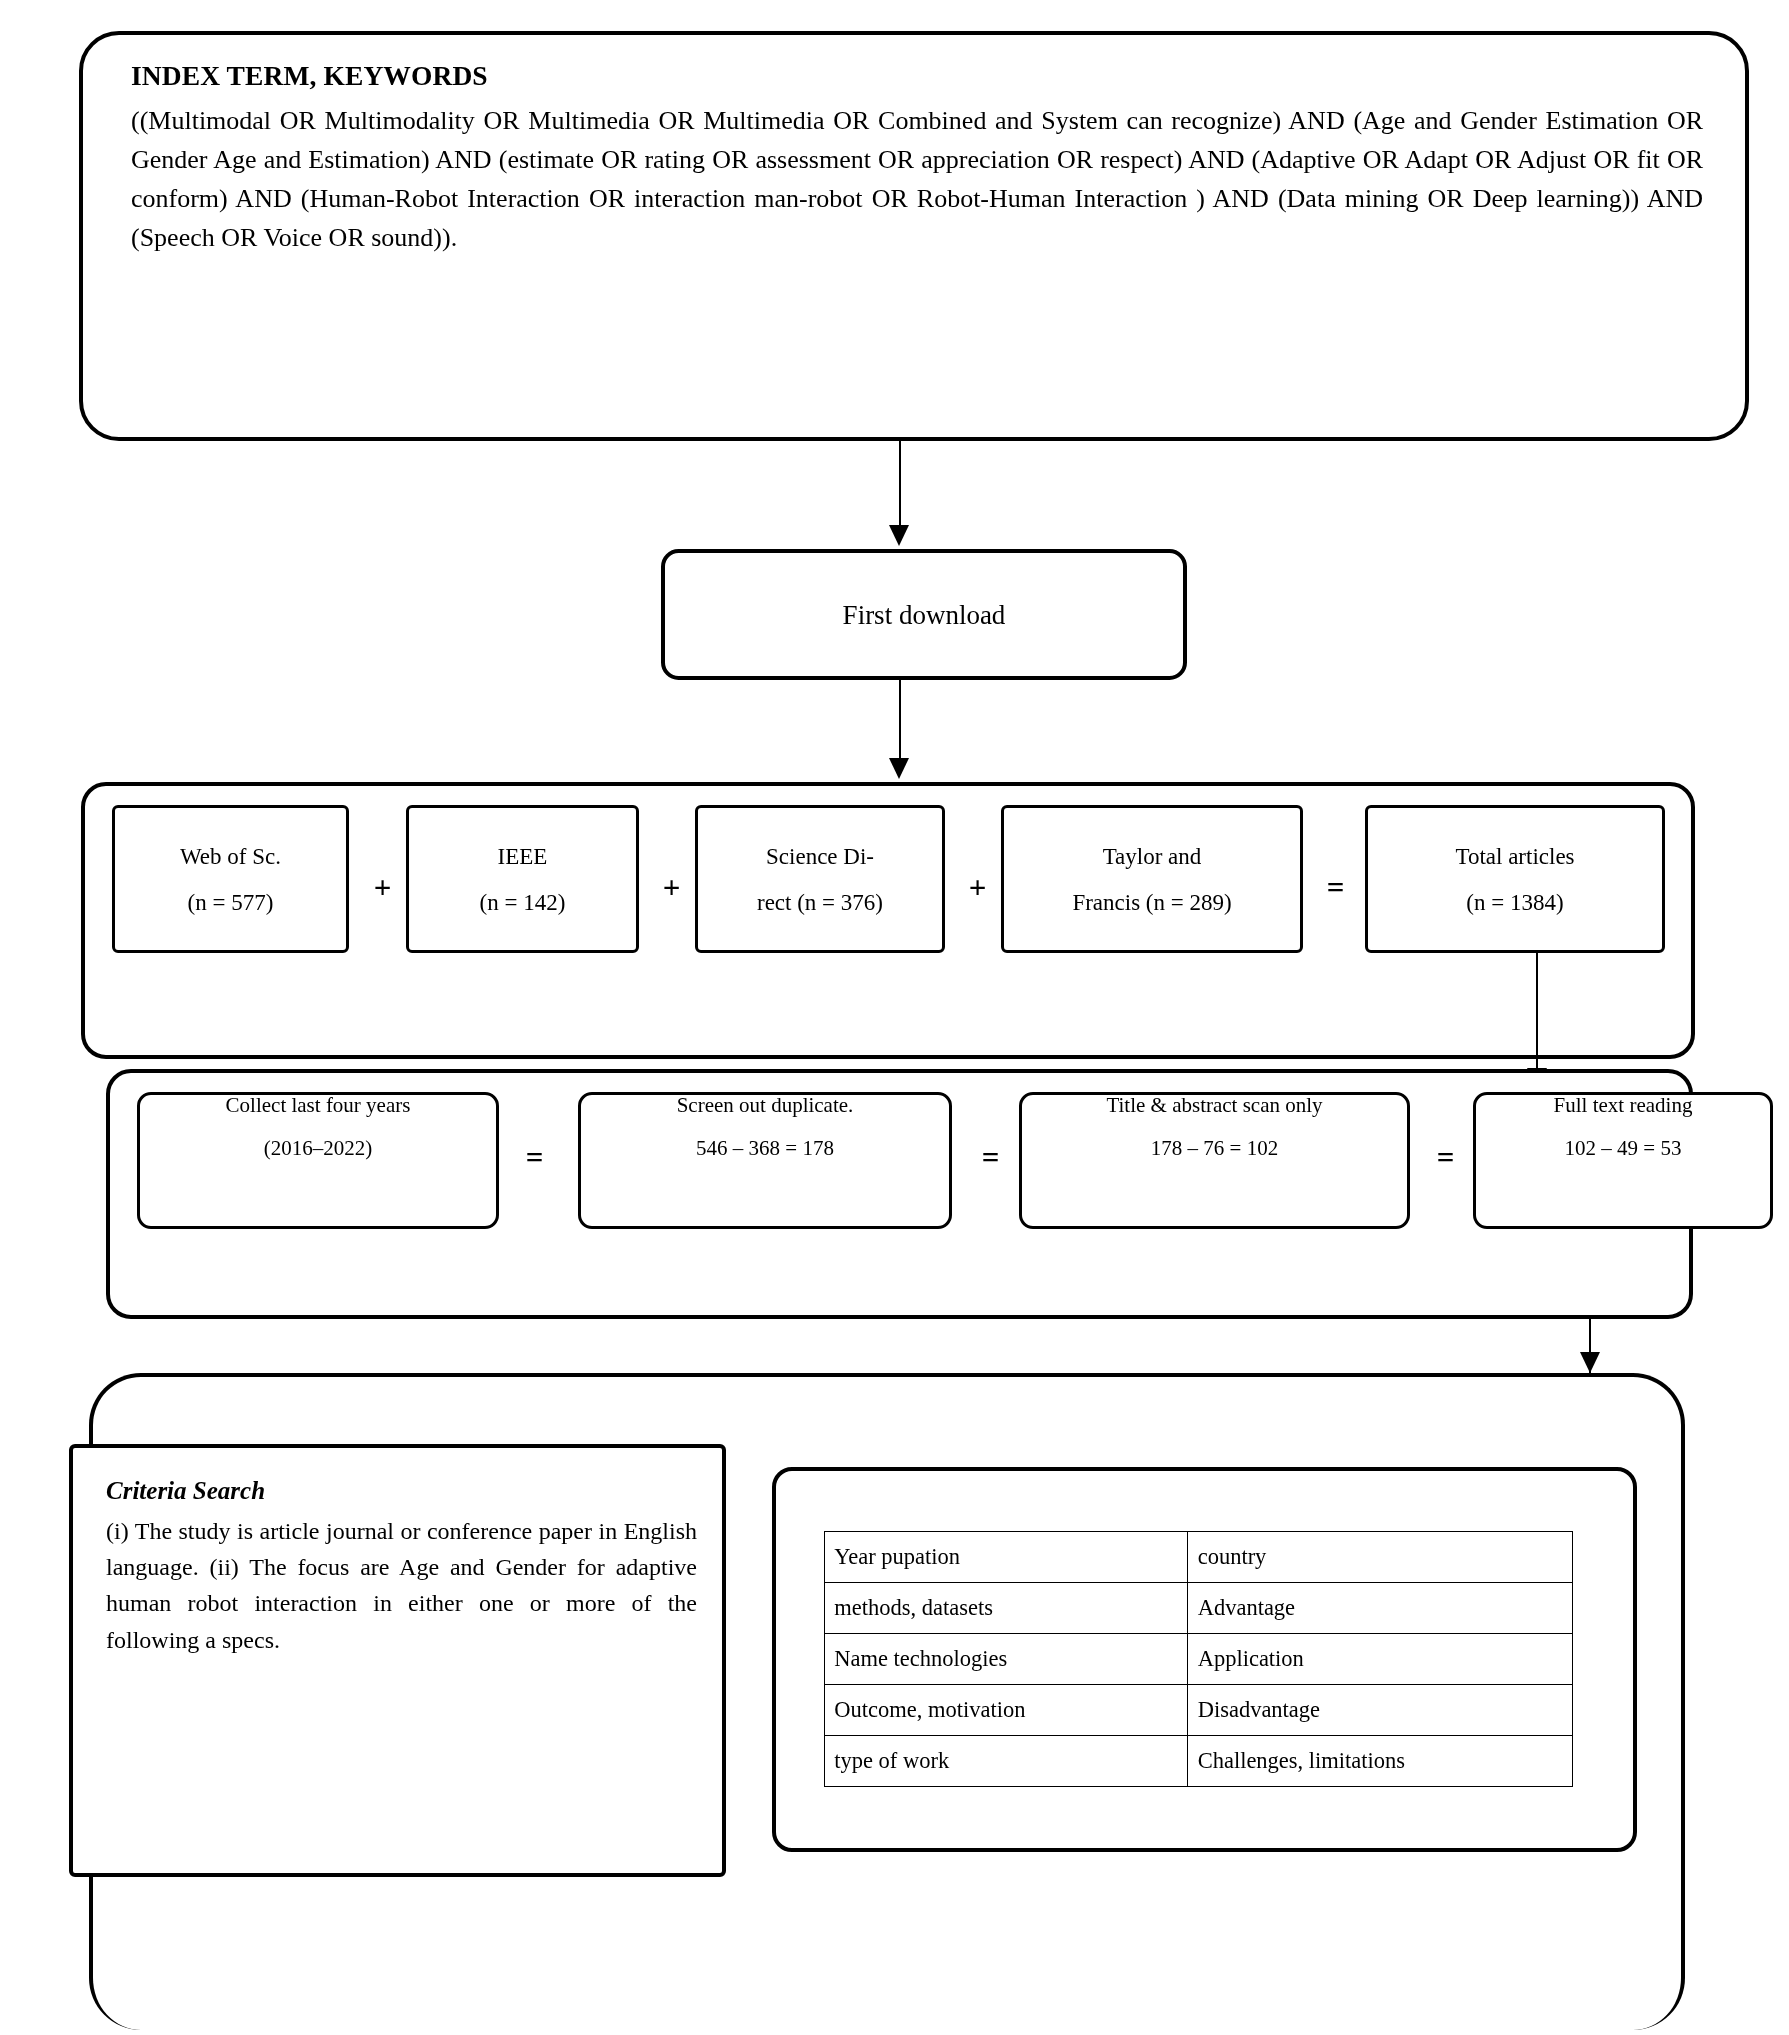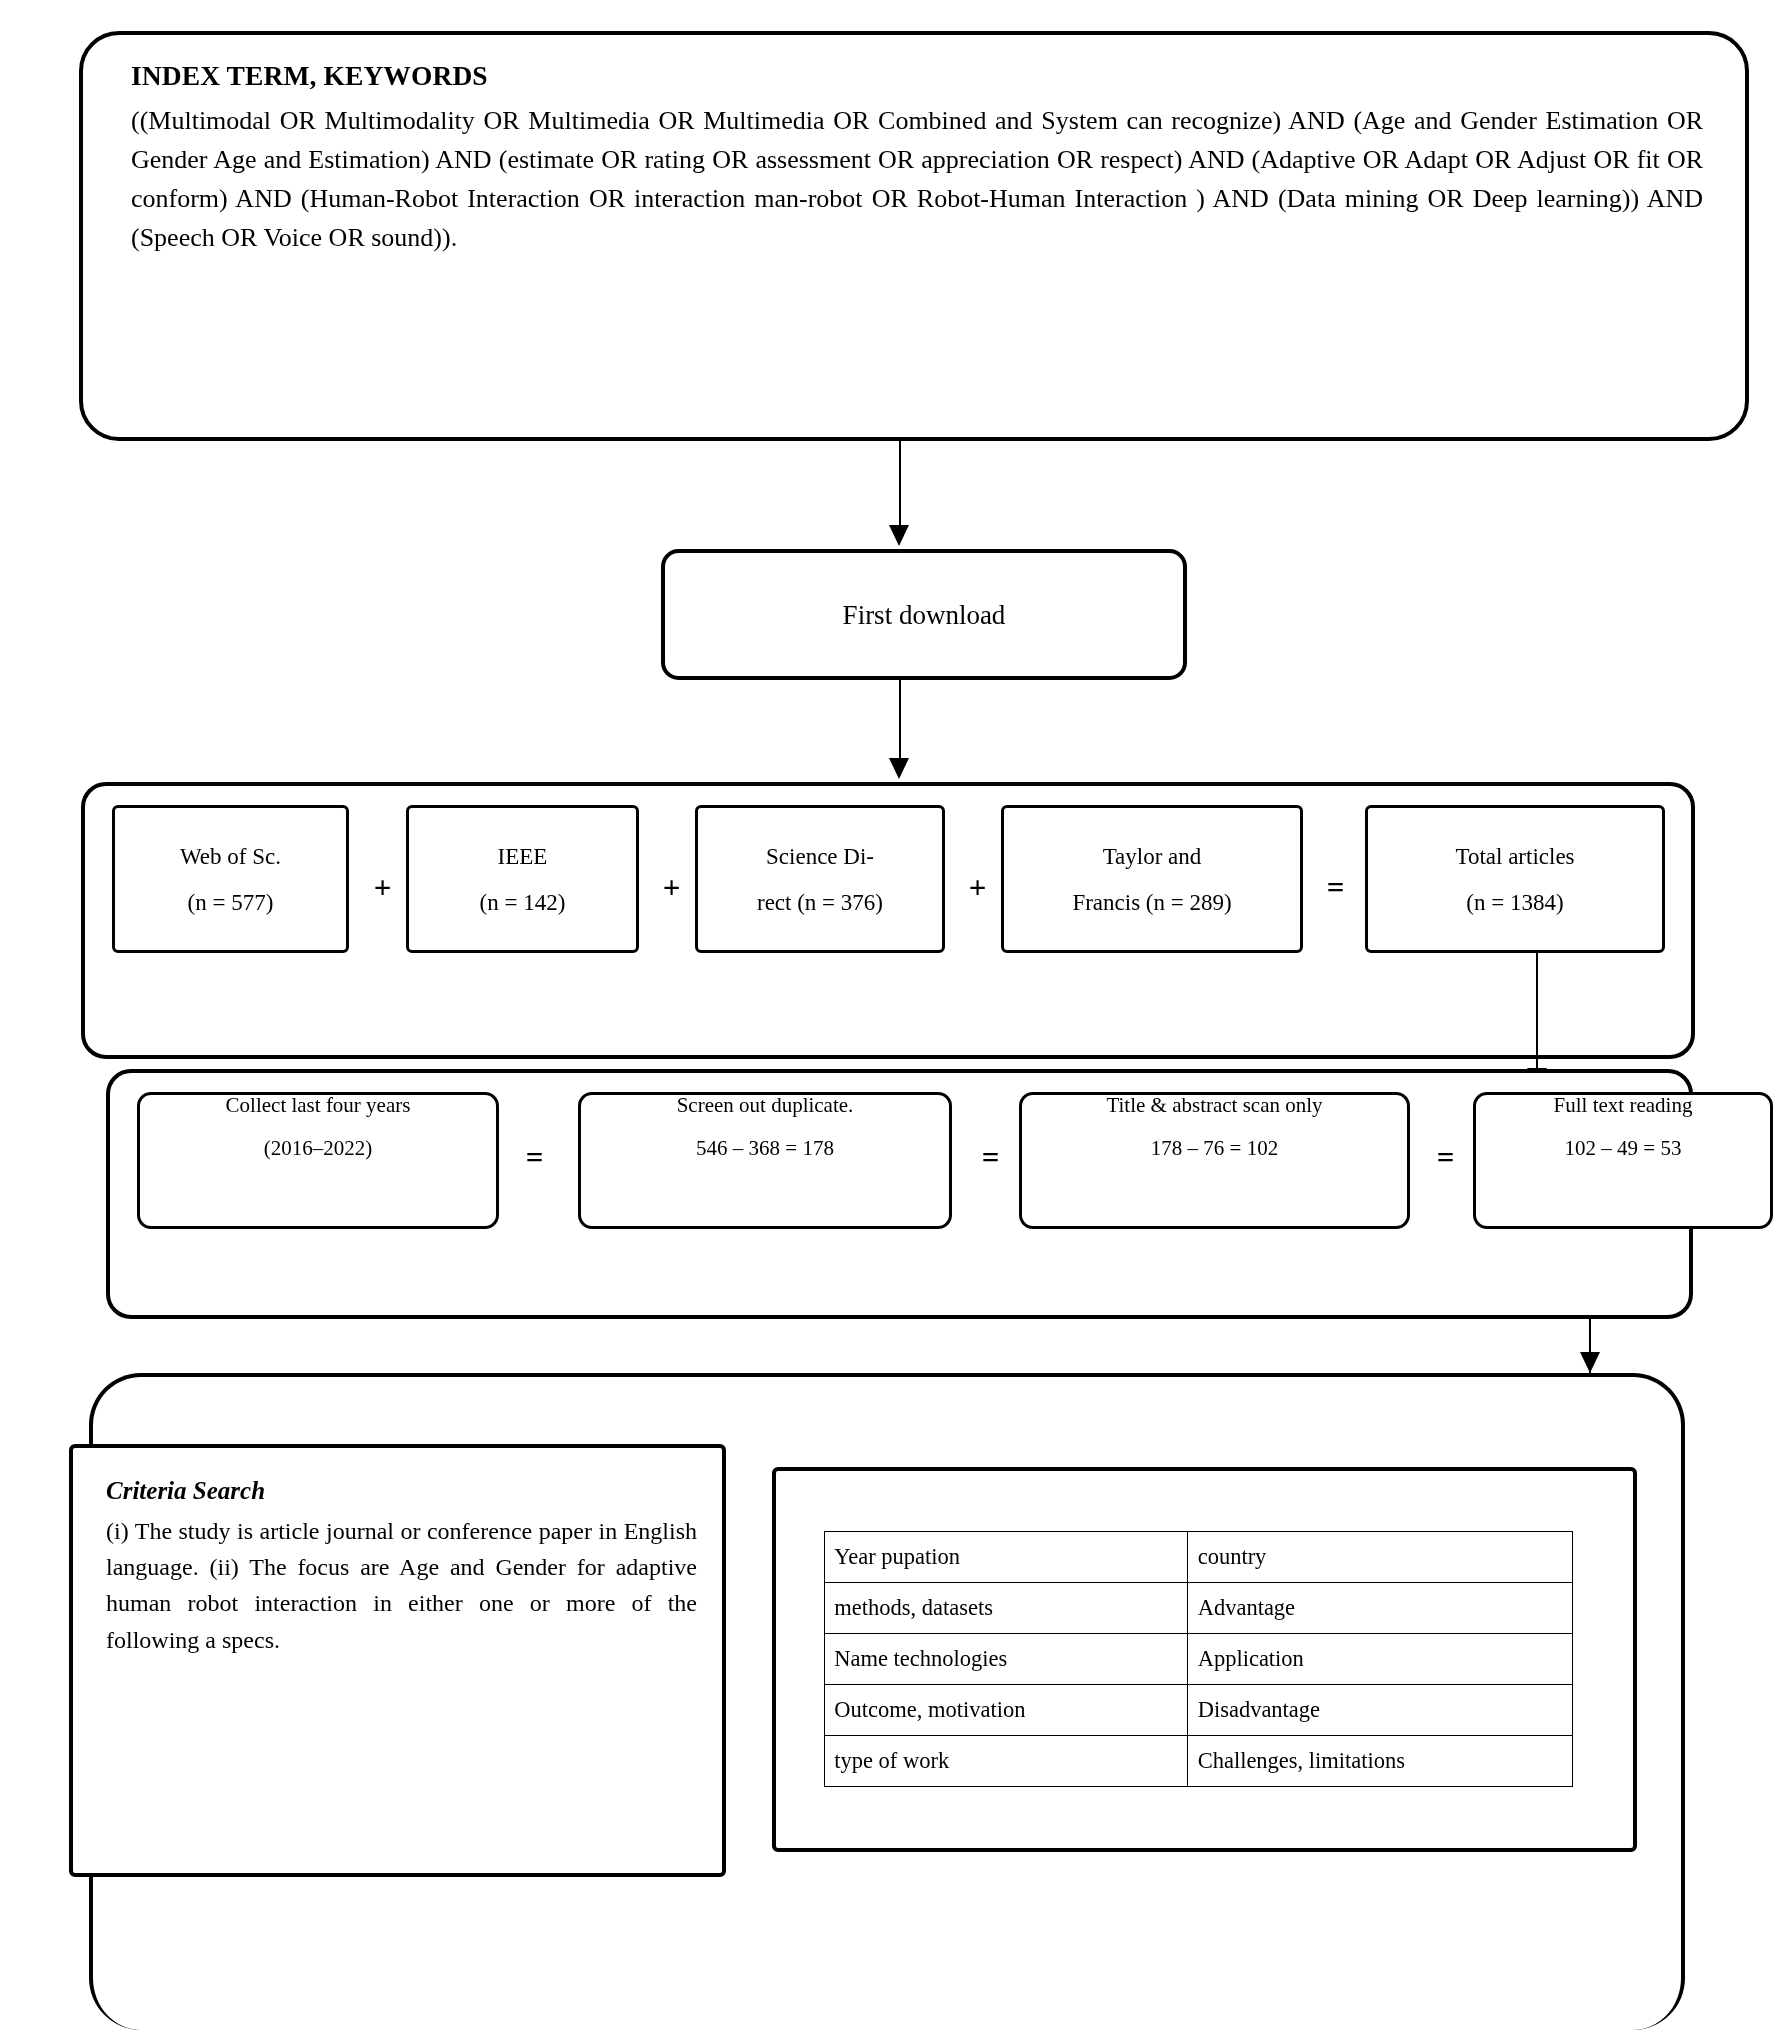--- a/index.html
+++ b/index.html
@@ -192,21 +192,21 @@
     line-height: 1.52;
     text-align: justify;
     text-justify: inter-word;
   }
 
   #table-box {
     left: 772px;
     top: 1467px;
     width: 865px;
     height: 385px;
-    border-radius: 6px;
+    border-radius: 20px;
     border-width: 4.2px;
   }
   #fields-table {
     position: absolute;
     left: 48px;
     top: 60px;
     width: 749px;
     border-collapse: collapse;
     table-layout: fixed;
   }

